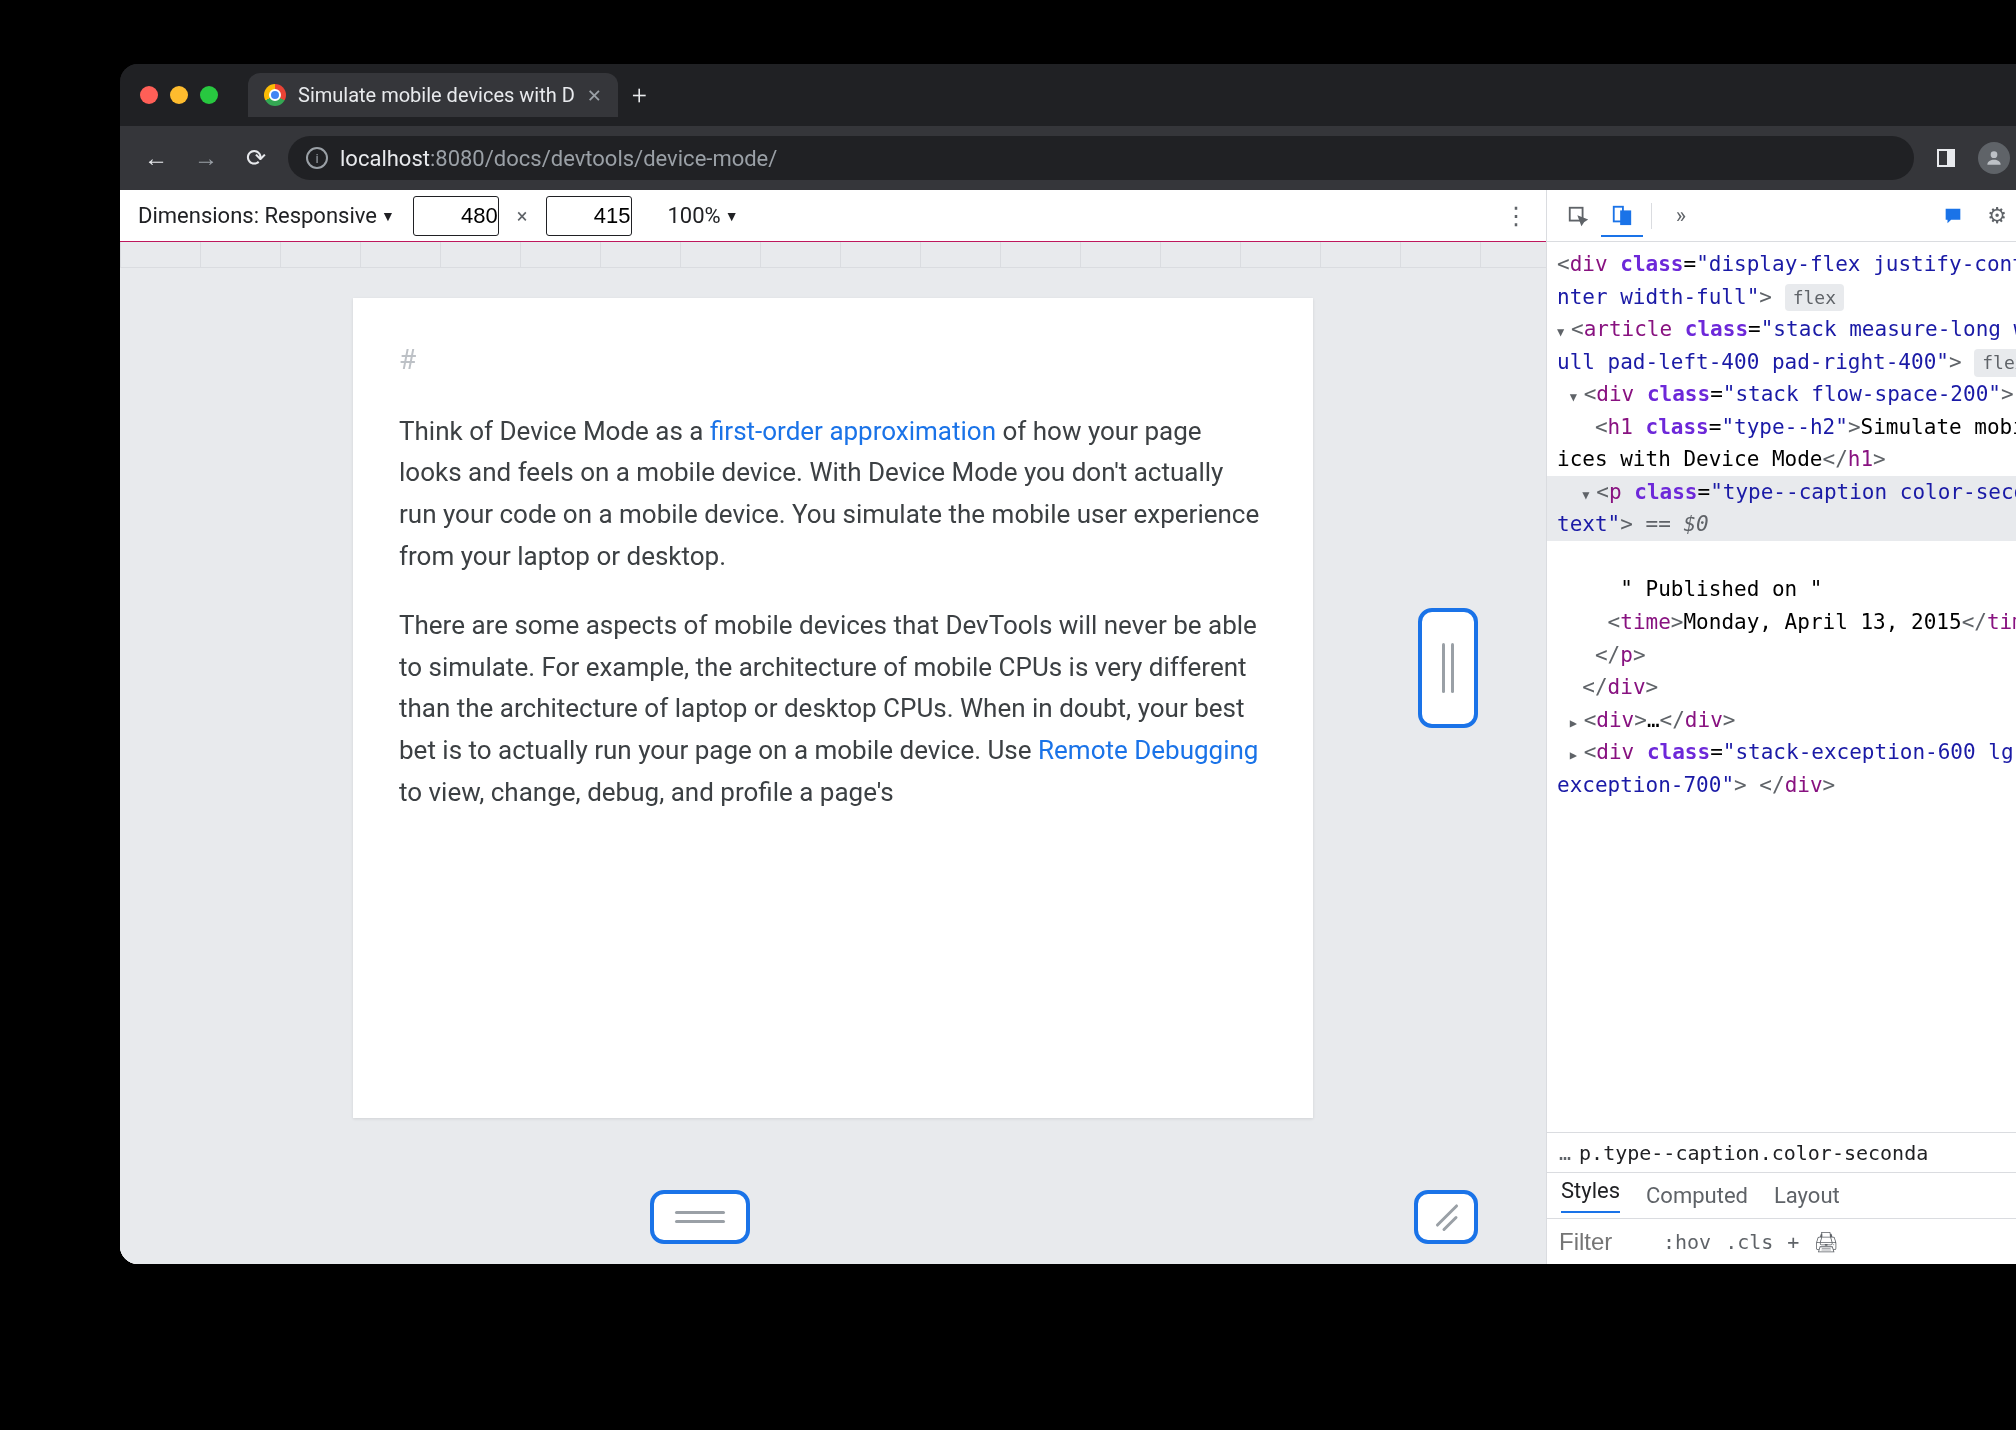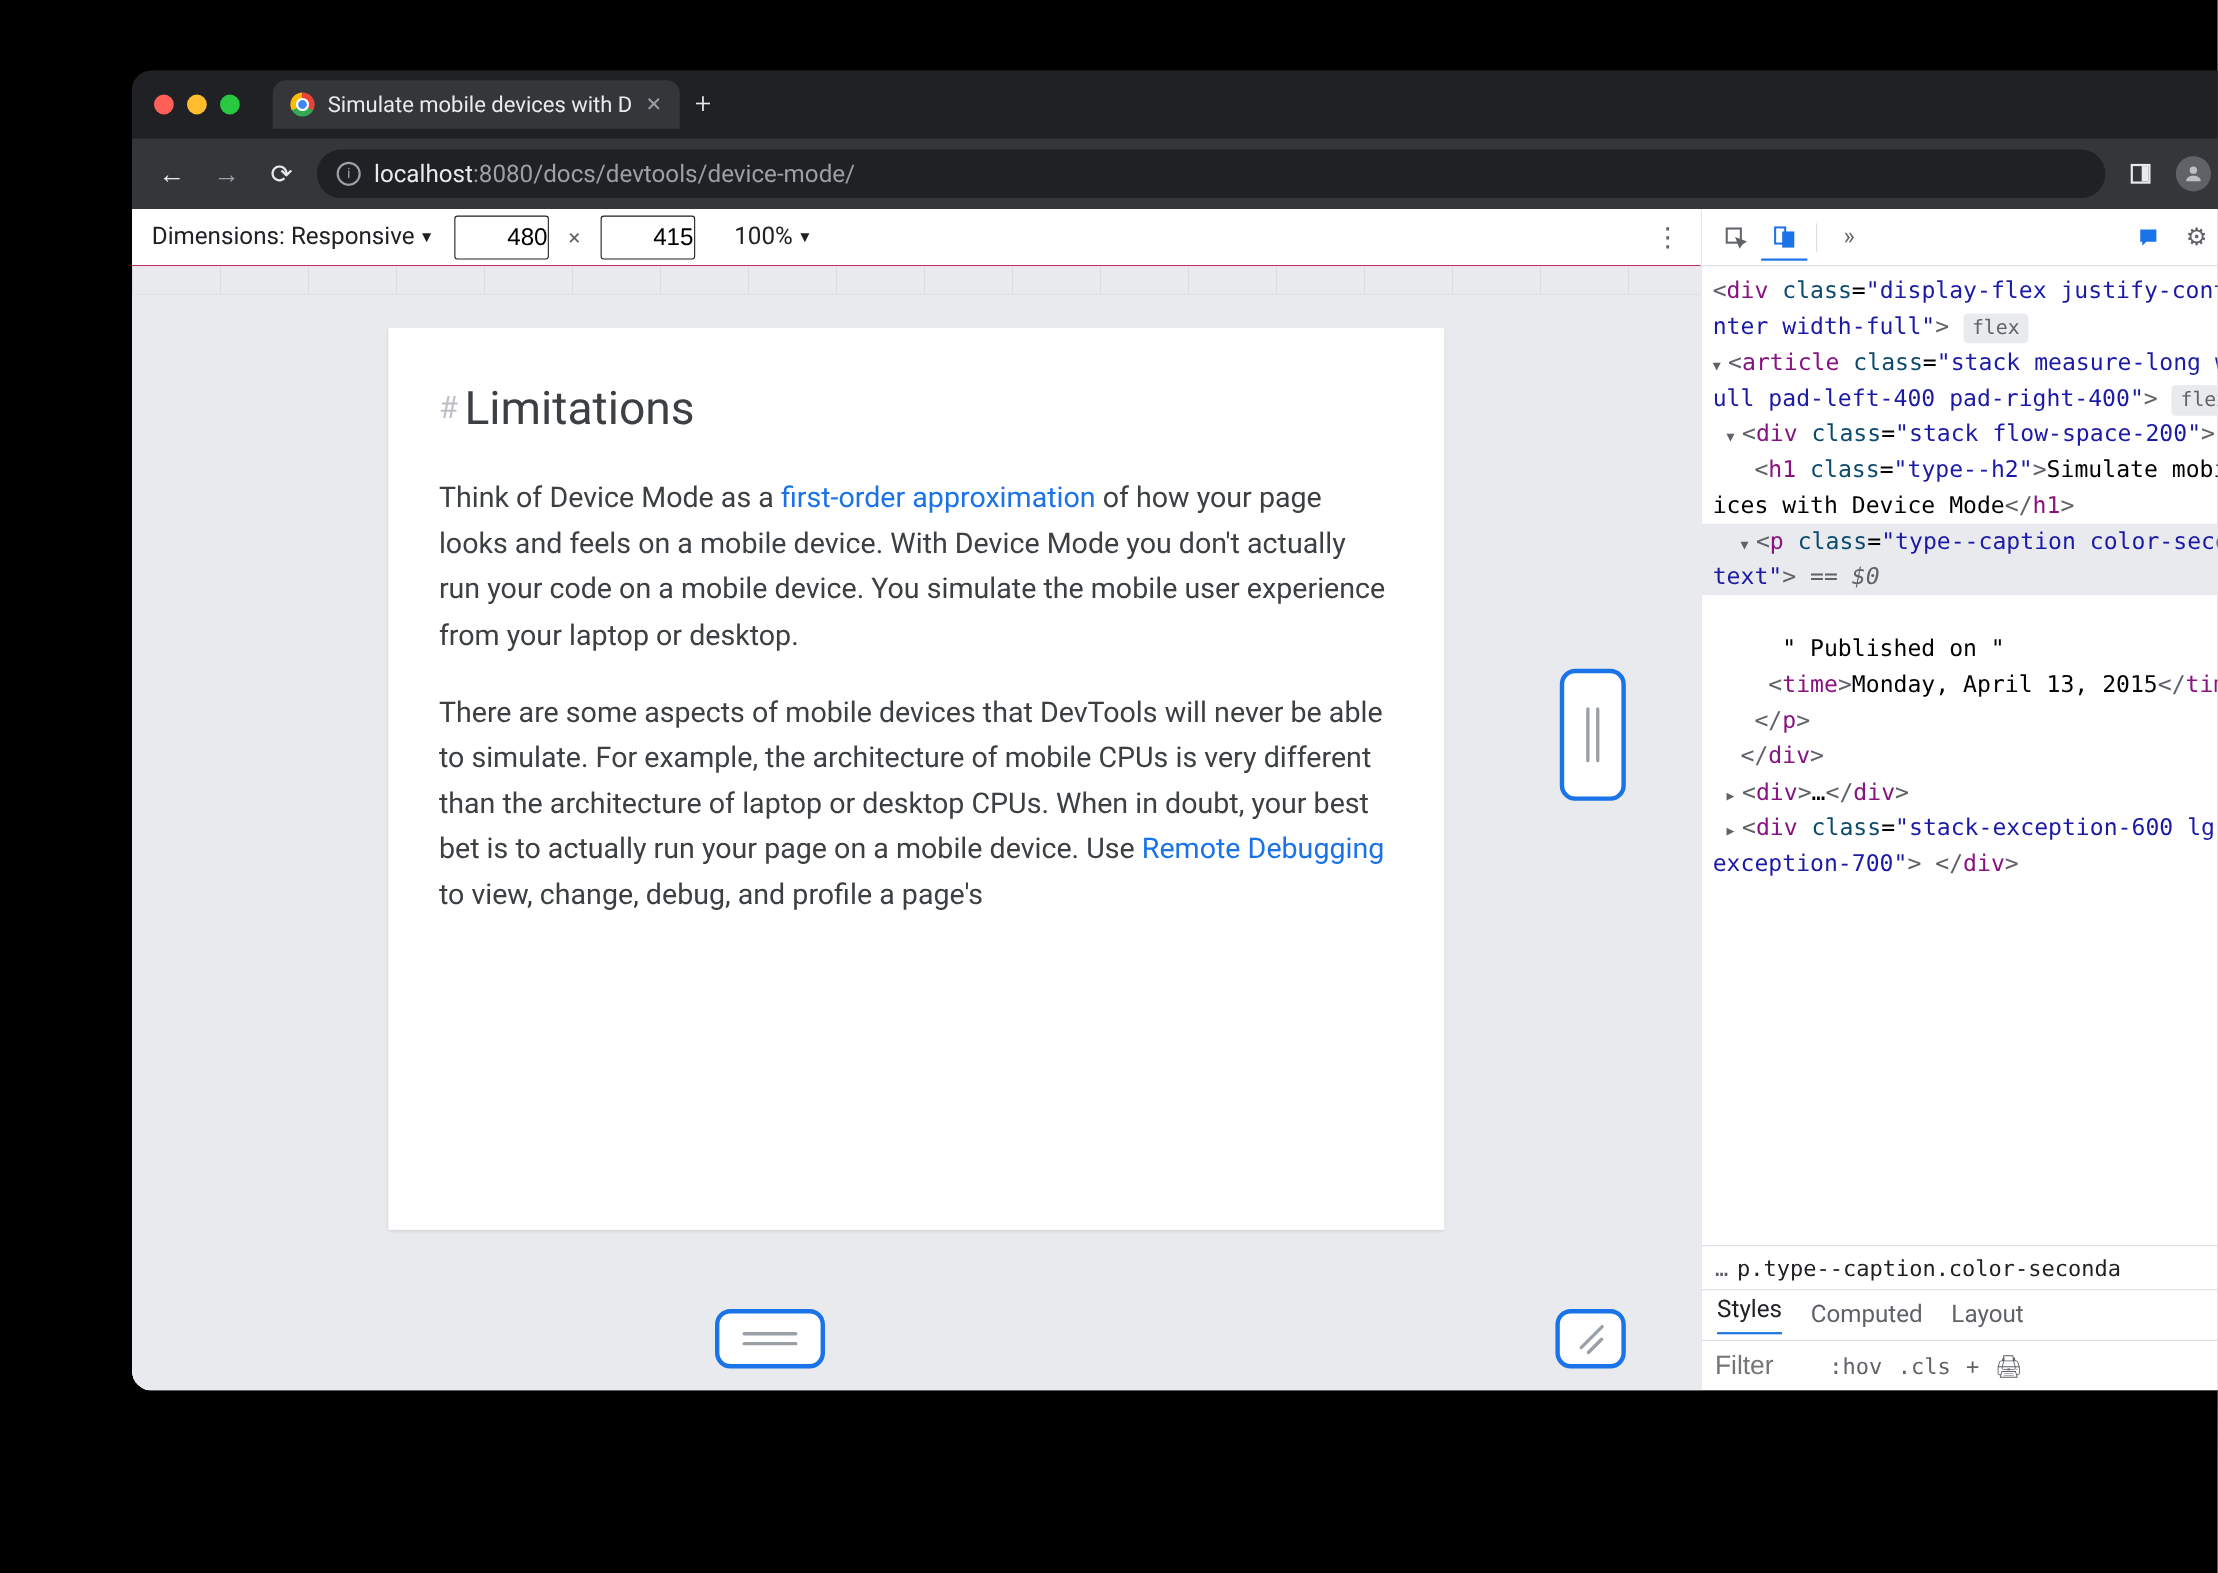--- a/index.html
+++ b/index.html
@@ -49,21 +49,21 @@
 .grip-h { height:3px; width:50px; background:#9aa0a6; border-radius:2px; margin:3px 0; }
 .diag { width:30px; height:3px; background:#9aa0a6; border-radius:2px; transform:rotate(-45deg); position:absolute; }
 .right { width:570px; border-left:1px solid #dadce0; display:flex; flex-direction:column; background:#fff; font-size:20px; }
 .dt-tabs { height:52px; border-bottom:1px solid #dadce0; display:flex; align-items:center; padding:0 10px; gap:2px; }
 .dt-ico { width:42px; height:42px; display:flex; align-items:center; justify-content:center; color:#5f6368; font-size:22px; }
 .dt-ico.blue { color:#1a73e8; border-bottom:2px solid #1a73e8; }
 .dt-ico svg { width:22px; height:22px; }
 .spacer { flex:1; }
 .code-area { flex:1; padding:6px 10px; overflow:hidden; line-height:1.55; font-size:21px; white-space:pre-wrap; word-break:break-all; }
 .code-area .hl { background:#e8eaed; display:block; margin:0 -10px; padding:0 10px; }
-.pk { color:#881280; } .bl { color:#1a1aa6; } .br { color:#0c4a6e; } .gr { color:#5f6368; } .pill { display:inline-block; background:#e8eaed; border-radius:4px; padding:0 8px; font-size:18px; color:#5f6368; }
+.pk { color:#881280; } .bl { color:#1a1aa6; } .br { color:#6d28d9;font-weight:bold; } .gr { color:#5f6368; } .pill { display:inline-block; background:#e8eaed; border-radius:4px; padding:0 8px; font-size:18px; color:#5f6368; }
 .tri-k { color:#5f6368; font-size:12px; display:inline-block; width:14px; }
 .crumb { height:40px; border-top:1px solid #dadce0; display:flex; align-items:center; padding:0 12px; color:#5f6368; font-size:20px; gap:8px; }
 .crumb .sel { color:#202124; }
 .stabs { height:46px; border-top:1px solid #dadce0; display:flex; align-items:center; gap:26px; padding:0 14px; color:#5f6368; font-size:22px; }
 .stabs .act { color:#202124; border-bottom:2px solid #1a73e8; padding-bottom:8px; }
 .sfilter { height:46px; border-top:1px solid #dadce0; display:flex; align-items:center; gap:14px; padding:0 12px; color:#5f6368; font-size:20px; }
 .sfilter input { border:none; width:90px; font-size:24px; color:#701a75; outline:none; }
 </style>
 </head>
 <body>
@@ -123,21 +123,20 @@
           <span>100%</span>
           <span class="tri">▼</span>
         </div>
         <div class="kebab-gray">⋮</div>
       </div>
       <div class="ruler"></div>
       <div class="vp-area">
         <div class="vp">
           <div class="heading">
             <span class="hash">#</span>
-            <span>Limitations</span>
           </div>
           <p><span>Think of Device Mode as a </span><a>first-order approximation</a><span> of how your page looks and feels on a mobile device. With Device Mode you don't actually run your code on a mobile device. You simulate the mobile user experience from your laptop or desktop.</span></p>
           <p><span>There are some aspects of mobile devices that DevTools will never be able to simulate. For example, the architecture of mobile CPUs is very different than the architecture of laptop or desktop CPUs. When in doubt, your best bet is to actually run your page on a mobile device. Use </span><a>Remote Debugging</a><span> to view, change, debug, and profile a page's</span></p>
         </div>
         <div class="handle handle-r">
             <div class="grip-v"></div>
             <div class="grip-v"></div>
           </div>
         <div class="handle handle-b">
             <div style="display:flex;flex-direction:column">

